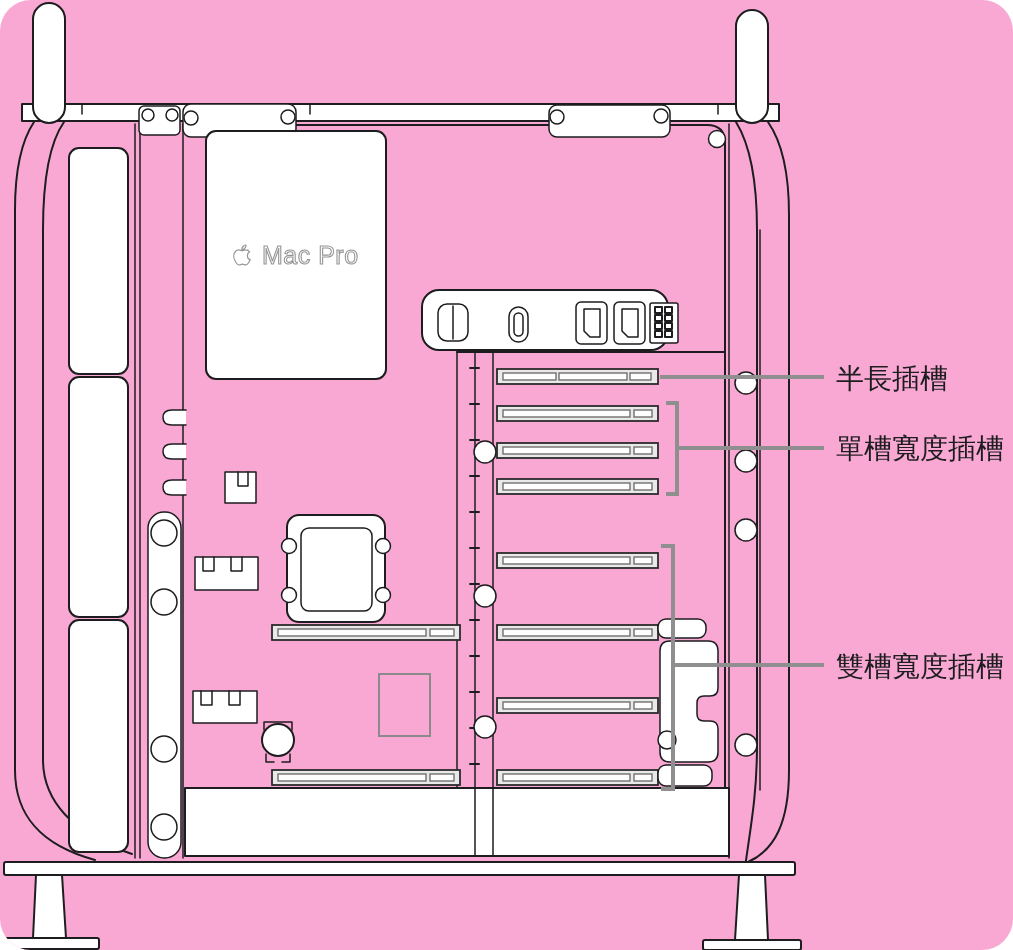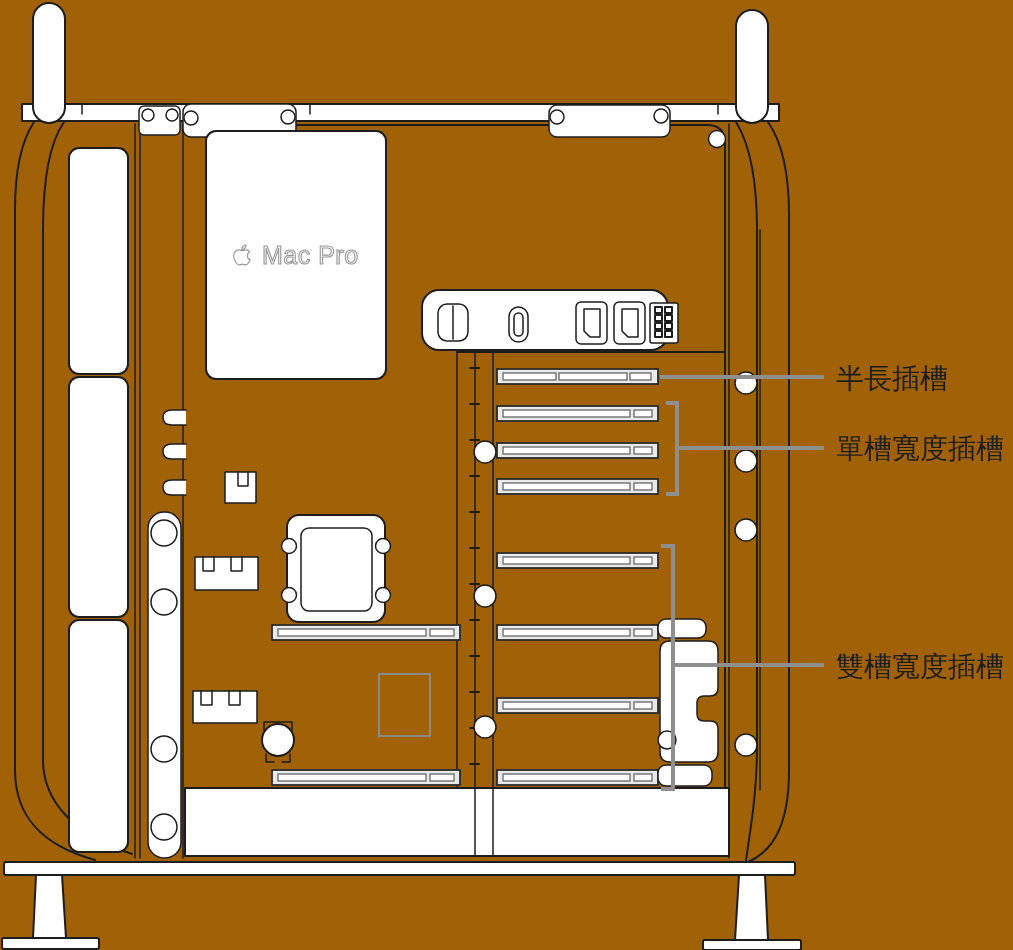--- a/index.html
+++ b/index.html
@@ -1,17 +1,17 @@
 <!DOCTYPE html>
 <html><head>
 <meta charset="utf-8">
 <style>
   html,body{margin:0;padding:0;background:#ffffff;}
-  #stage{position:relative;width:1013px;height:950px;background:#a16207;overflow:hidden;
-         font-family:"Liberation Sans",sans-serif;}
+  #stage{position:relative;width:1013px;height:950px;background:#f9a8d4;overflow:hidden;
+         font-family:"Liberation Sans",sans-serif;border-radius:31px;}
   svg{position:absolute;left:0;top:0;}
   .ln{stroke:#1d1d1f;stroke-width:2;fill:none;stroke-linecap:round;stroke-linejoin:round;}
   .thin{stroke-width:1.5;}
   .fw{fill:#ffffff;}
   .slot-outer{fill:#e9e9e9;stroke:#2b2b2b;stroke-width:1.8;}
   .slot-bar{fill:#fdfdfd;stroke:#6f6f6f;stroke-width:1.4;}
   .gray-ln{stroke:#8f8f8f;stroke-width:4;fill:none;}
   .callout-text{font-family:"Liberation Sans",sans-serif;font-size:28px;fill:#1d1d1f;}
   .logo-text{font-family:"Liberation Sans",sans-serif;font-size:25px;letter-spacing:0.5px;
              fill:#ffffff;stroke:#969696;stroke-width:1.1;}

